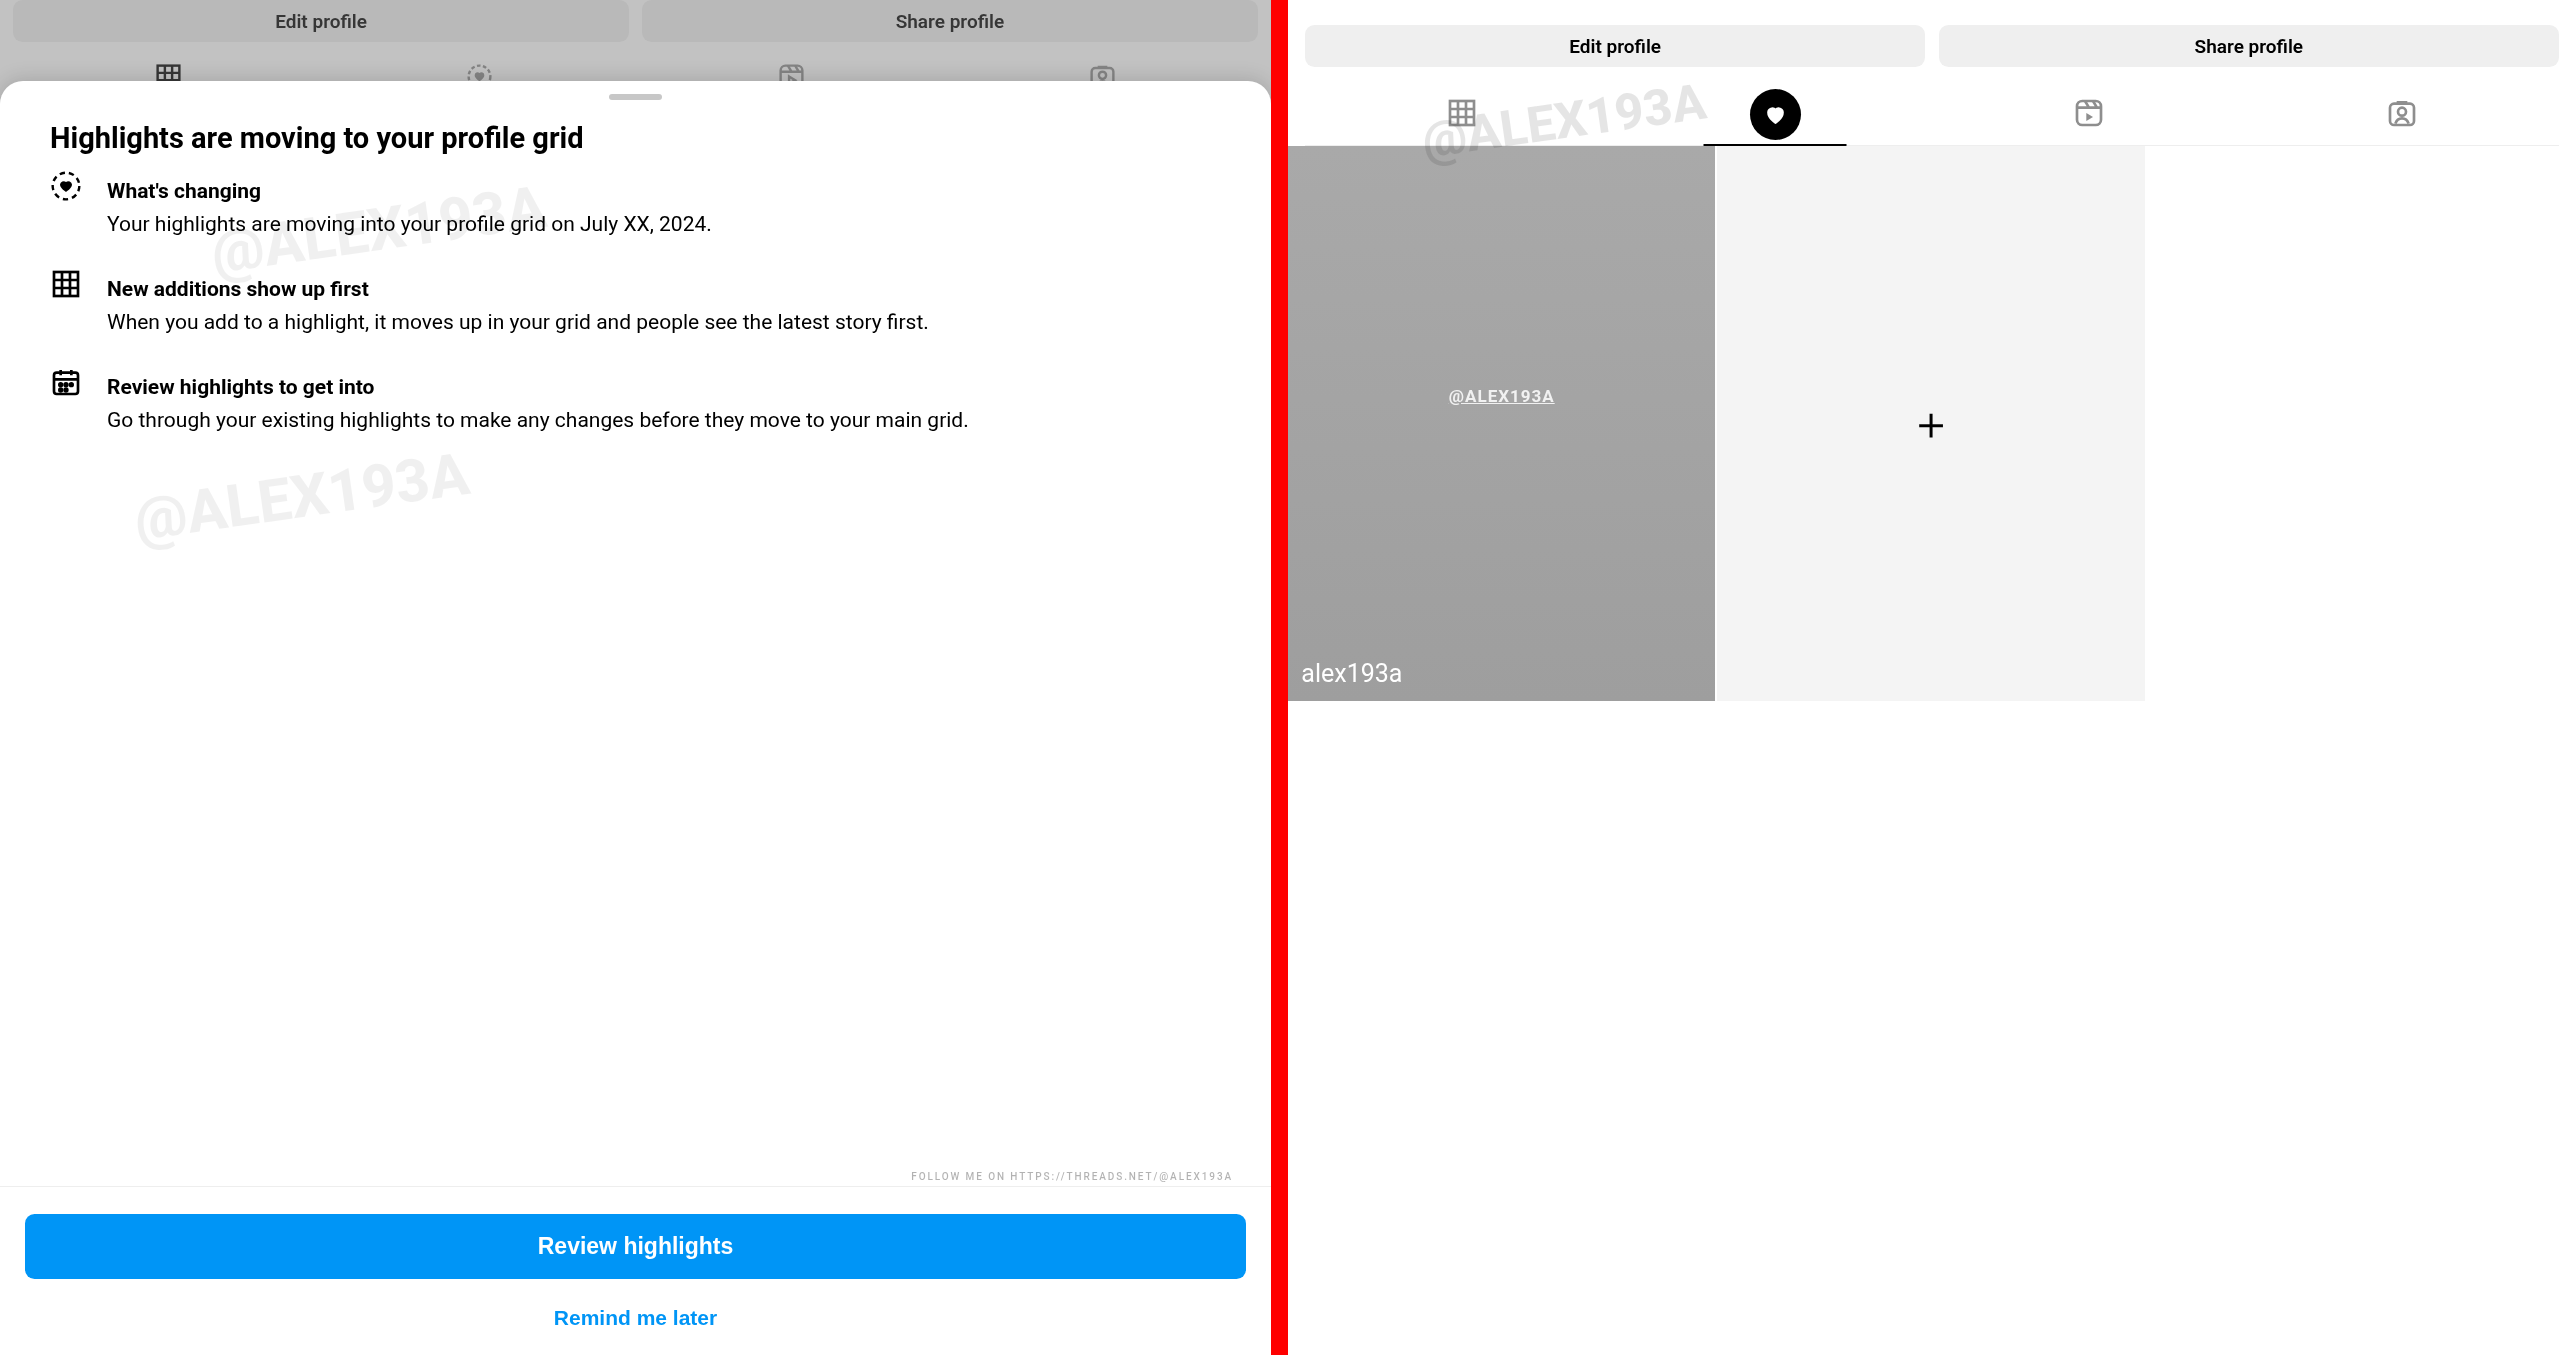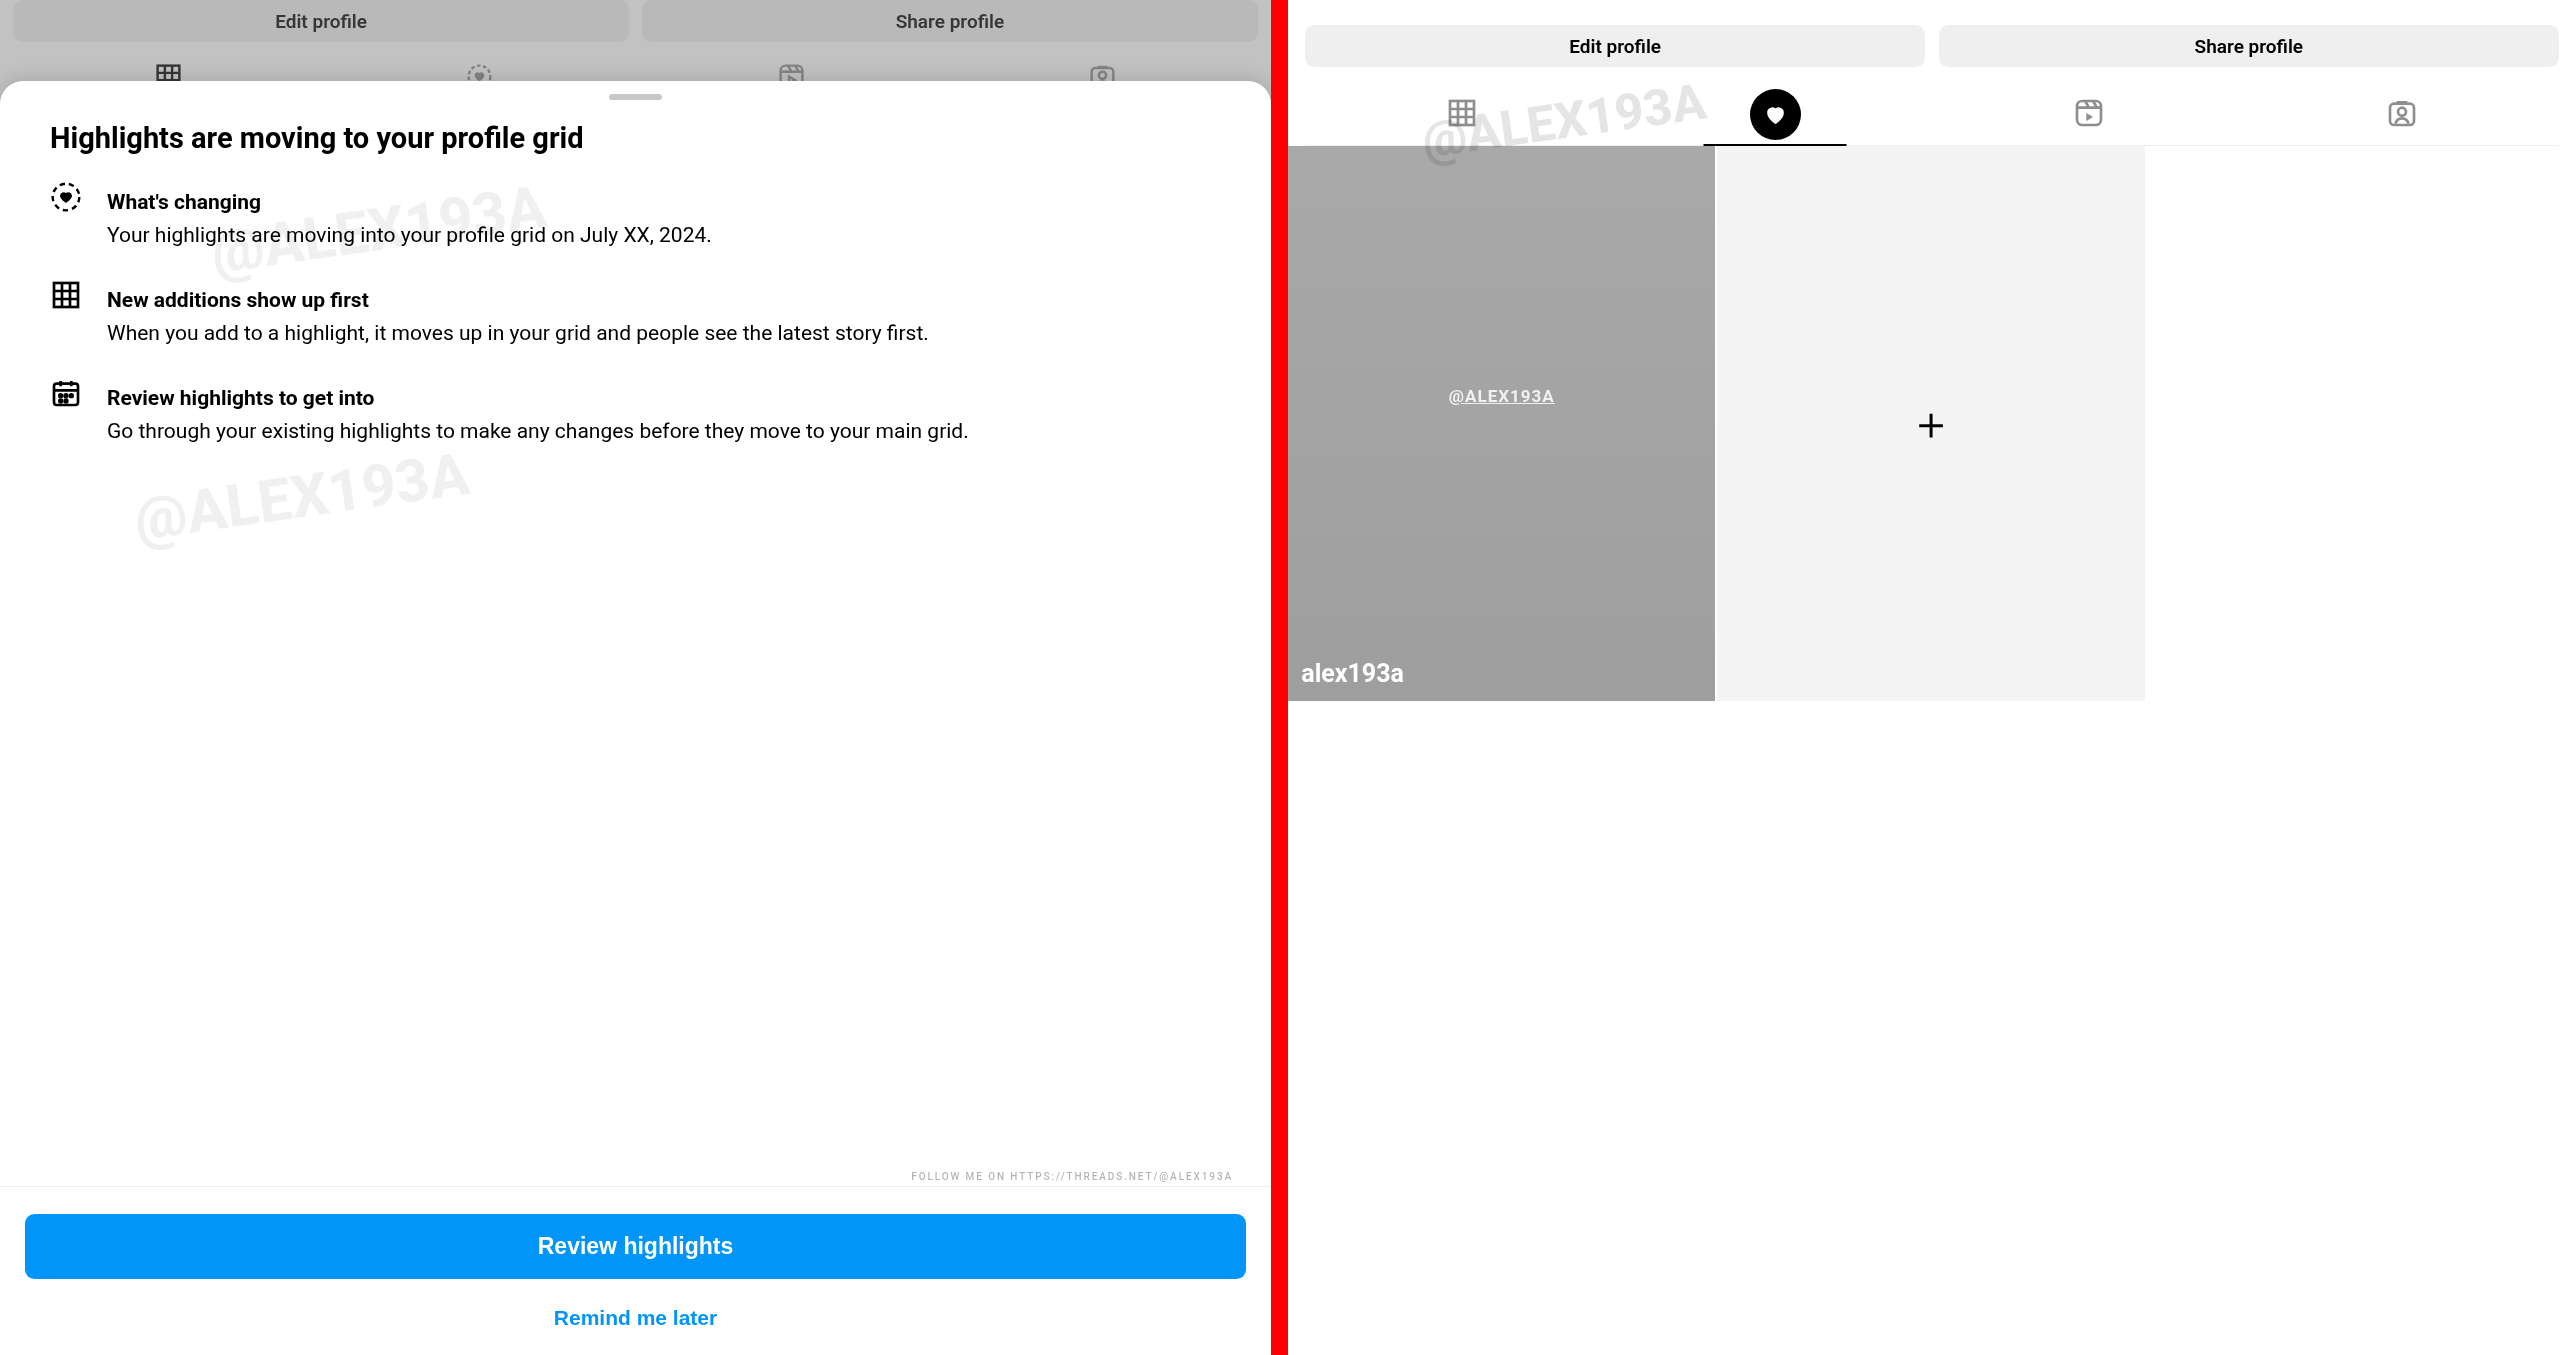--- a/index.html
+++ b/index.html
@@ -16,21 +16,21 @@
   .profile-btn-row { display: flex; gap: 13.3px; }
   .pill-btn { flex: 1; background: #efefef; border-radius: 9.5px; height: 42px; display: flex; align-items: center; justify-content: center; font-weight: 600; font-size: 19px; cursor: pointer; }
   .tab-row { display: flex; margin-top: 13.3px; }
   .tab { flex: 1; display: flex; align-items: center; justify-content: center; height: 46px; cursor: pointer; }
   .tab svg { width: 29px; height: 29px; stroke: #8e8e8e; fill: none; stroke-width: 2; }
   .tab.active svg { stroke: #000; }
 
   .sheet { position: absolute; left: 0; right: 0; bottom: 0; top: 81px; background: #fff; border-top-left-radius: 23px; border-top-right-radius: 23px; z-index: 5; display: flex; flex-direction: column; box-shadow: 0 -1.9px 19px rgba(0,0,0,0.15);}
   .sheet-handle { width: 53px; height: 5.7px; background: #c7c7c7; border-radius: 3.8px; align-self: center; margin-top: 13.3px; }
   .sheet-body { padding: 21px 50px 7.6px 50px; flex: 1; position:relative; }
-  .sheet-title { font-size: 29px; font-weight: 700; margin-bottom: 24px; }
+  .sheet-title { font-size: 29px; font-weight: 700; margin-bottom: 13px; }
   .bullet { display: flex; gap: 25px; margin-bottom: 25px; }
   .bullet .icon { width: 32px; flex: 0 0 32px; margin-top: 1.9px; }
   .bullet .icon svg { width: 32px; height: 32px; }
   .bullet .txt { font-size: 21px; line-height: 1.5; }
   .bullet .txt .b-title { font-weight: 700; font-size: 21px; display: block; margin-bottom: 1.9px; margin-top: 8px; }
   .watermark-1 { position: absolute; font-size: 59px; font-weight: 800; color: rgba(0,0,0,0.06); transform: rotate(-8deg); pointer-events:none; }
   .wm-a { left: 210px; top: 95px; }
   .wm-b { left: 133px; top: 362px; }
   .follow-line { position:absolute; right:38px; bottom: 3.8px; font-size: 10px; letter-spacing: 1.9px; color: rgba(0,0,0,0.3); font-weight:500; }
   .sheet-actions { border-top: 1px solid #eee; padding: 27px 25px 25px; }
@@ -44,21 +44,21 @@
   .right-tab { flex:1; display:flex; align-items:center; justify-content:center; height:61px; cursor:pointer; position:relative;}
   .right-tab svg { width:32px; height:32px; stroke:#8e8e8e; fill:none; stroke-width:2;}
   .heart-pill { background:#000; width:51px; height:51px; border-radius:50%; display:flex; align-items:center; justify-content:center;}
   .heart-pill svg { stroke:#fff; fill:#fff; width:25px; height:25px;}
   .underline { position:absolute; bottom:-1px; left:50%; transform:translateX(-50%); width:143px; height:1.9px; background:#000;}
   .grid-row { display:grid; grid-template-columns: 1fr 1fr 1fr; }
   .tile { aspect-ratio: 0.77; position:relative; display:flex; align-items:center; justify-content:center; margin-right:1.9px;}
   .tile.filled { background: linear-gradient(#a9a9a9,#9e9e9e); }
   .tile.add { background:#f4f4f4; }
   .tile .plus { font-size:46px; font-weight:300; color:#000;}
-  .tile .label { position:absolute; left:13.3px; bottom:13.3px; color:#fff; font-size:25px; font-weight:700;}
+  .tile .label { position:absolute; left:13.3px; bottom:13.3px; color:#fff; font-size:25px; font-weight:400;}
   .wm-tile { position:absolute; top:45%; left:50%; transform:translate(-50%,-50%); color:rgba(255,255,255,0.85); font-size:17px; font-weight:700; letter-spacing:1px; text-decoration:underline;}
   .wm-c { position:absolute; left:133px; top:92px; font-size:50px; font-weight:800; color:rgba(0,0,0,0.1); transform:rotate(-8deg); pointer-events:none; z-index:3;}
 
 </style>
 </head>
 <body>
 
 <div class="page">
 
   <div class="panel panel-left">

